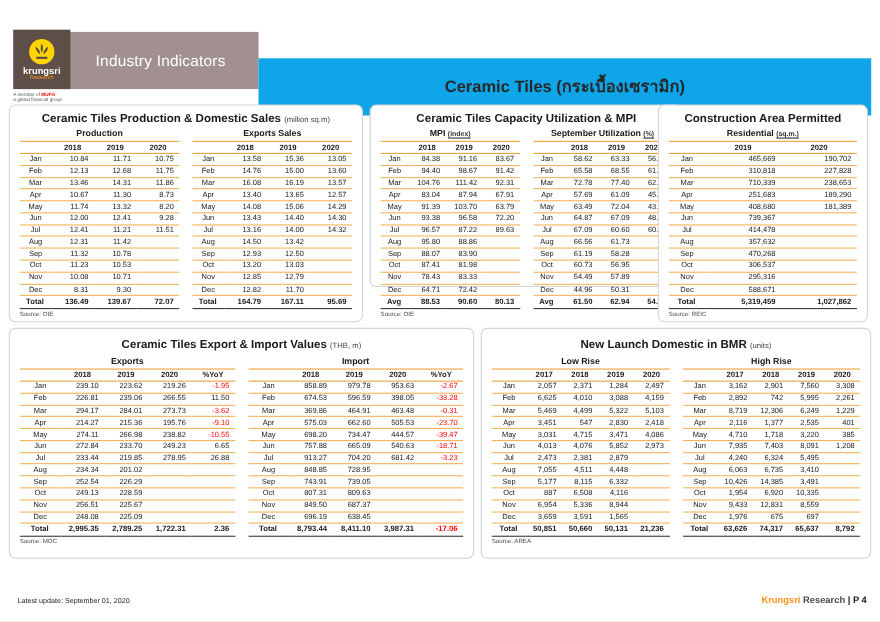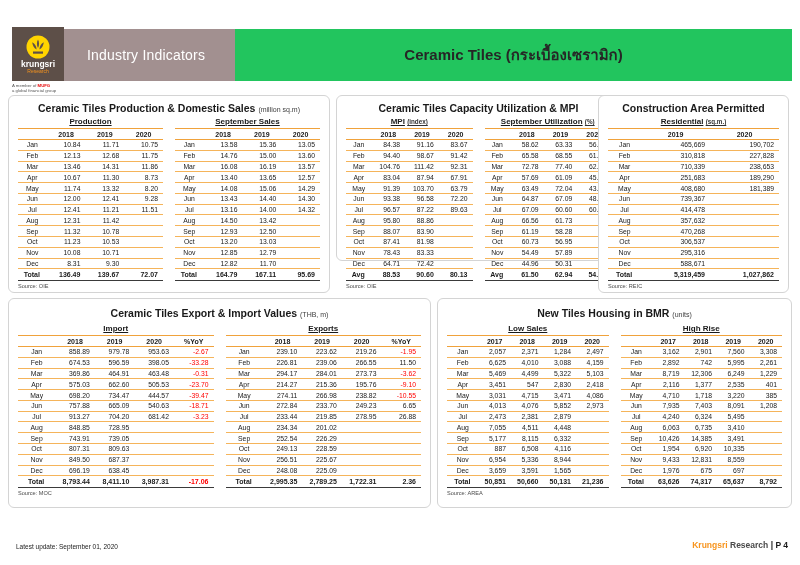--- a/index.html
+++ b/index.html
@@ -31,21 +31,21 @@
   
   .card {
     position:absolute; background:#fff; border:1px solid #D4D4D4;
     border-radius:6px; box-sizing:border-box; padding:5px 9px 2px;
   }
   .card-title { text-align:center; font-size:10.5px; font-weight:bold; color:#1a1a1a; margin:1px 0 2px; white-space:nowrap; }
   .card-title .unit { font-size:7px; font-weight:normal; color:#404040; }
   .tables { display:flex; gap:12px; }
   .twrap { flex:1; min-width:0; }
   .sublabel { text-align:center; font-size:8px; font-weight:bold; color:#1a1a1a; margin:1px 0 2px; white-space:nowrap; }
-  .sublabel .ul { text-decoration:underline; }
+  .sublabel .ul { }
   .sublabel .unit { font-size:6.3px; font-weight:600; color:#333; text-decoration:underline; }
   table.dt { width:100%; border-collapse:collapse; table-layout:fixed; font-size:6.8px; color:#1a1a1a; }
   table.dt thead th {
     font-size:7px; font-weight:bold; text-align:center; padding:1.5px 2px;
     border-top:1.5px solid #F0A23B; border-bottom:1px solid #F0A23B;
   }
   table.dt thead th.mcol { width:17%; }
   table.dt tbody th.mcol { font-weight:normal; text-align:center; padding:1.4px 1px; border-bottom:1px solid #F5B45A; }
   table.dt tbody td { text-align:right; padding:1.4px 5px 1.4px 0; border-bottom:1px solid #F5B45A; }
   table.dt tfoot th, table.dt tfoot td {
@@ -71,21 +71,21 @@
   .footer-right .page { color:#1a1a1a; }
 </style>
 </head>
 <body>
 
 <div class="slide">
 
   <div class="bar-section" style="background:#A29090;">
     <span class="label">Industry Indicators</span>
   </div>
-  <div class="bar-title" style="background:#22c55e;">
+  <div class="bar-title" style="background:#0ea5e9;margin-top:24px;">
     <span class="label">Ceramic Tiles (กระเบื้องเซรามิก)</span>
   </div>
 
   <div class="logo-block">
     <div class="logo-square" style="background:#5D4F48;">
       <svg width="24" height="24" viewBox="0 0 24 24">
         <circle cx="12" cy="12" r="11.5" fill="#FFD400"></circle>
         <path d="M12 4.5 C10.6 7, 10.6 10.5, 12 13 C13.4 10.5, 13.4 7, 12 4.5 Z" fill="#5D4F48"></path>
         <path d="M6.2 7.2 C6.4 10, 8 13, 10.6 14.4 C10.5 11.4, 8.9 8.6, 6.2 7.2 Z" fill="#5D4F48"></path>
         <path d="M17.8 7.2 C17.6 10, 16 13, 13.4 14.4 C13.5 11.4, 15.1 8.6, 17.8 7.2 Z" fill="#5D4F48"></path>
@@ -199,21 +199,21 @@
                 <th class="mcol">Total</th>
                 <td>136.49</td>
                 <td>139.67</td>
                 <td>72.07</td>
               </tr>
             </tfoot>
           </table>
       </div>
       <div class="twrap">
         <div class="sublabel">
-          <span class="ul">September Sales</span>
+          <span class="ul">Exports Sales</span>
         </div>
         <table class="dt">
             <thead>
               <tr>
                 <th class="mcol"></th>
                 <th>2018</th>
                 <th>2019</th>
                 <th>2020</th>
               </tr>
             </thead>
@@ -604,35 +604,146 @@
   </section>
 
   <section class="card" id="card-exp">
     <h2 class="card-title">
       <span>Ceramic Tiles Export &amp; Import Values</span>
       <span class="unit">(THB, m)</span>
     </h2>
     <div class="tables">
       <div class="twrap">
         <div class="sublabel">
-          <span class="ul">Import</span>
+          <span class="ul">Exports</span>
         </div>
         <table class="dt">
             <thead>
               <tr>
                 <th class="mcol"></th>
                 <th>2018</th>
                 <th>2019</th>
                 <th>2020</th>
                 <th>%YoY</th>
               </tr>
             </thead>
             <tbody>
               <tr>
                 <th class="mcol">Jan</th>
+                <td>239.10</td>
+                <td>223.62</td>
+                <td>219.26</td>
+                <td class="neg">-1.95</td>
+              </tr>
+              <tr>
+                <th class="mcol">Feb</th>
+                <td>226.81</td>
+                <td>239.06</td>
+                <td>266.55</td>
+                <td>11.50</td>
+              </tr>
+              <tr>
+                <th class="mcol">Mar</th>
+                <td>294.17</td>
+                <td>284.01</td>
+                <td>273.73</td>
+                <td class="neg">-3.62</td>
+              </tr>
+              <tr>
+                <th class="mcol">Apr</th>
+                <td>214.27</td>
+                <td>215.36</td>
+                <td>195.76</td>
+                <td class="neg">-9.10</td>
+              </tr>
+              <tr>
+                <th class="mcol">May</th>
+                <td>274.11</td>
+                <td>266.98</td>
+                <td>238.82</td>
+                <td class="neg">-10.55</td>
+              </tr>
+              <tr>
+                <th class="mcol">Jun</th>
+                <td>272.84</td>
+                <td>233.70</td>
+                <td>249.23</td>
+                <td>6.65</td>
+              </tr>
+              <tr>
+                <th class="mcol">Jul</th>
+                <td>233.44</td>
+                <td>219.85</td>
+                <td>278.95</td>
+                <td>26.88</td>
+              </tr>
+              <tr>
+                <th class="mcol">Aug</th>
+                <td>234.34</td>
+                <td>201.02</td>
+                <td></td>
+                <td></td>
+              </tr>
+              <tr>
+                <th class="mcol">Sep</th>
+                <td>252.54</td>
+                <td>226.29</td>
+                <td></td>
+                <td></td>
+              </tr>
+              <tr>
+                <th class="mcol">Oct</th>
+                <td>249.13</td>
+                <td>228.59</td>
+                <td></td>
+                <td></td>
+              </tr>
+              <tr>
+                <th class="mcol">Nov</th>
+                <td>256.51</td>
+                <td>225.67</td>
+                <td></td>
+                <td></td>
+              </tr>
+              <tr>
+                <th class="mcol">Dec</th>
+                <td>248.08</td>
+                <td>225.09</td>
+                <td></td>
+                <td></td>
+              </tr>
+            </tbody>
+            <tfoot>
+              <tr>
+                <th class="mcol">Total</th>
+                <td>2,995.35</td>
+                <td>2,789.25</td>
+                <td>1,722.31</td>
+                <td>2.36</td>
+              </tr>
+            </tfoot>
+          </table>
+      </div>
+      <div class="twrap">
+        <div class="sublabel">
+          <span class="ul">Import</span>
+        </div>
+        <table class="dt">
+            <thead>
+              <tr>
+                <th class="mcol"></th>
+                <th>2018</th>
+                <th>2019</th>
+                <th>2020</th>
+                <th>%YoY</th>
+              </tr>
+            </thead>
+            <tbody>
+              <tr>
+                <th class="mcol">Jan</th>
                 <td>858.89</td>
                 <td>979.78</td>
                 <td>953.63</td>
                 <td class="neg">-2.67</td>
               </tr>
               <tr>
                 <th class="mcol">Feb</th>
                 <td>674.53</td>
                 <td>596.59</td>
                 <td>398.05</td>
@@ -709,148 +820,37 @@
                 <td></td>
               </tr>
             </tbody>
             <tfoot>
               <tr>
                 <th class="mcol">Total</th>
                 <td>8,793.44</td>
                 <td>8,411.10</td>
                 <td>3,987.31</td>
                 <td class="neg">-17.06</td>
-              </tr>
-            </tfoot>
-          </table>
-      </div>
-      <div class="twrap">
-        <div class="sublabel">
-          <span class="ul">Exports</span>
-        </div>
-        <table class="dt">
-            <thead>
-              <tr>
-                <th class="mcol"></th>
-                <th>2018</th>
-                <th>2019</th>
-                <th>2020</th>
-                <th>%YoY</th>
-              </tr>
-            </thead>
-            <tbody>
-              <tr>
-                <th class="mcol">Jan</th>
-                <td>239.10</td>
-                <td>223.62</td>
-                <td>219.26</td>
-                <td class="neg">-1.95</td>
-              </tr>
-              <tr>
-                <th class="mcol">Feb</th>
-                <td>226.81</td>
-                <td>239.06</td>
-                <td>266.55</td>
-                <td>11.50</td>
-              </tr>
-              <tr>
-                <th class="mcol">Mar</th>
-                <td>294.17</td>
-                <td>284.01</td>
-                <td>273.73</td>
-                <td class="neg">-3.62</td>
-              </tr>
-              <tr>
-                <th class="mcol">Apr</th>
-                <td>214.27</td>
-                <td>215.36</td>
-                <td>195.76</td>
-                <td class="neg">-9.10</td>
-              </tr>
-              <tr>
-                <th class="mcol">May</th>
-                <td>274.11</td>
-                <td>266.98</td>
-                <td>238.82</td>
-                <td class="neg">-10.55</td>
-              </tr>
-              <tr>
-                <th class="mcol">Jun</th>
-                <td>272.84</td>
-                <td>233.70</td>
-                <td>249.23</td>
-                <td>6.65</td>
-              </tr>
-              <tr>
-                <th class="mcol">Jul</th>
-                <td>233.44</td>
-                <td>219.85</td>
-                <td>278.95</td>
-                <td>26.88</td>
-              </tr>
-              <tr>
-                <th class="mcol">Aug</th>
-                <td>234.34</td>
-                <td>201.02</td>
-                <td></td>
-                <td></td>
-              </tr>
-              <tr>
-                <th class="mcol">Sep</th>
-                <td>252.54</td>
-                <td>226.29</td>
-                <td></td>
-                <td></td>
-              </tr>
-              <tr>
-                <th class="mcol">Oct</th>
-                <td>249.13</td>
-                <td>228.59</td>
-                <td></td>
-                <td></td>
-              </tr>
-              <tr>
-                <th class="mcol">Nov</th>
-                <td>256.51</td>
-                <td>225.67</td>
-                <td></td>
-                <td></td>
-              </tr>
-              <tr>
-                <th class="mcol">Dec</th>
-                <td>248.08</td>
-                <td>225.09</td>
-                <td></td>
-                <td></td>
-              </tr>
-            </tbody>
-            <tfoot>
-              <tr>
-                <th class="mcol">Total</th>
-                <td>2,995.35</td>
-                <td>2,789.25</td>
-                <td>1,722.31</td>
-                <td>2.36</td>
               </tr>
             </tfoot>
           </table>
       </div>
     </div>
     <div class="source">Source: MOC</div>
   </section>
 
   <section class="card" id="card-house">
     <h2 class="card-title">
-      <span>New Tiles Housing in BMR</span>
+      <span>New Launch Domestic in BMR</span>
       <span class="unit">(units)</span>
     </h2>
     <div class="tables">
       <div class="twrap">
         <div class="sublabel">
-          <span class="ul">Low Sales</span>
+          <span class="ul">Low Rise</span>
         </div>
         <table class="dt">
             <thead>
               <tr>
                 <th class="mcol"></th>
                 <th>2017</th>
                 <th>2018</th>
                 <th>2019</th>
                 <th>2020</th>
               </tr>

